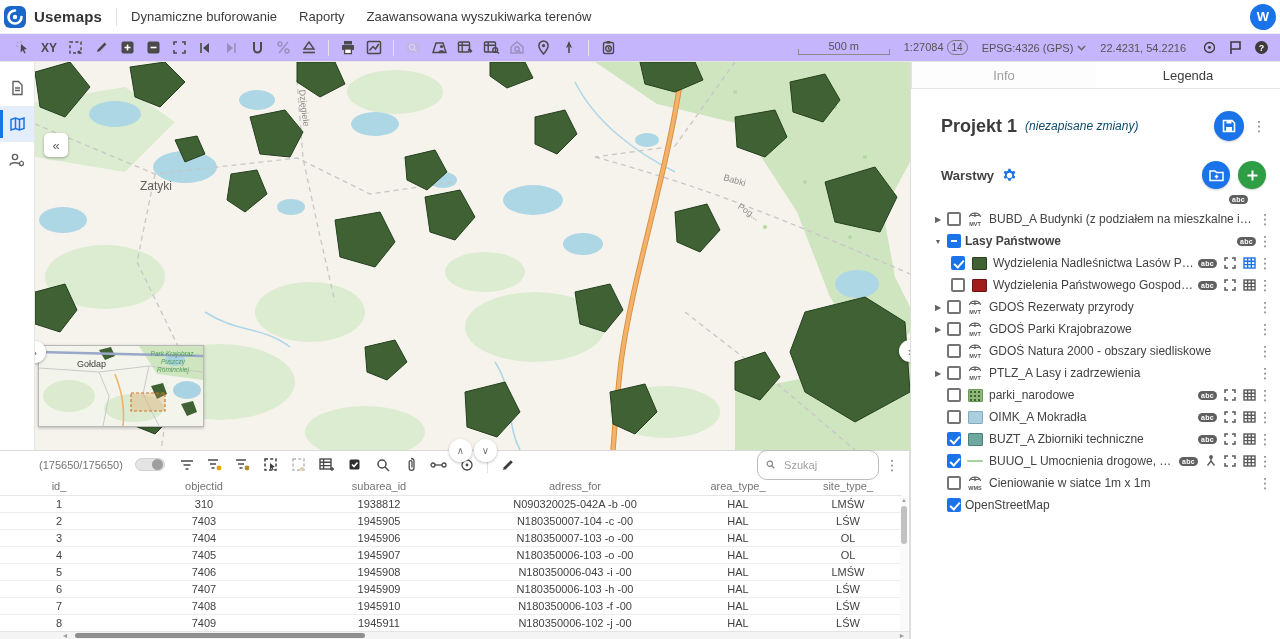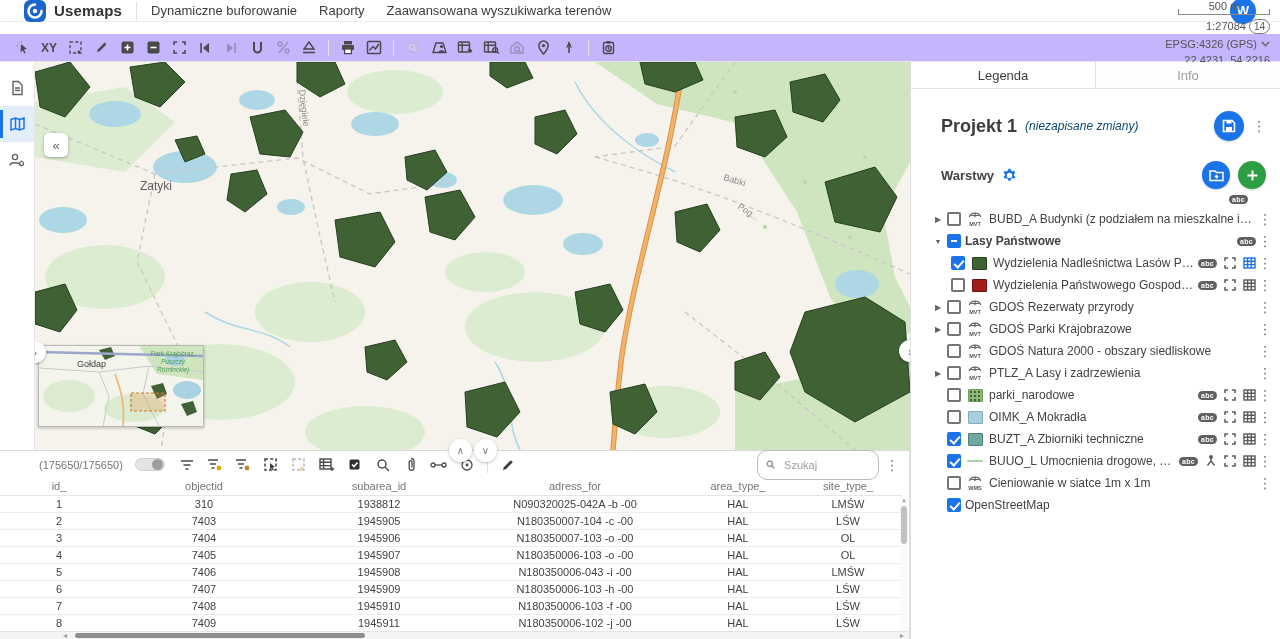--- a/index.html
+++ b/index.html
@@ -1,43 +1,43 @@
 <!DOCTYPE html>
 <html><head>
 <meta charset="utf-8">
 <style>
   * { margin:0; padding:0; box-sizing:border-box; }
   html,body { width:1280px; height:639px; overflow:hidden; background:#fff;
     font-family:"Liberation Sans", sans-serif; color:#424242; }
   #app { position:relative; width:1280px; height:639px; background:#fff; }
 
   
-  .navbar { position:absolute; top:0; left:0; width:1280px; height:22px; background:#fff;
-    border-bottom:1px solid #ececec; display:flex; align-items:center; padding:0 24px; }
+  .navbar { position:absolute; top:0; left:0; width:1280px; height:34px; background:#fff;
+    border-bottom:1px solid #ececec; display:flex; align-items:center; padding:0 4px; }
   .brand { display:flex; align-items:center; gap:8px; }
   .brand-logo { width:22px; height:22px; border-radius:6px; background:#1b66c9; position:relative; }
   .brand-logo svg { position:absolute; inset:0; }
   .brand-name { font-size:15px; font-weight:bold; color:#333; letter-spacing:.2px; }
   .nav-divider { width:1px; height:18px; background:#e0e0e0; margin:0 14px; }
   .nav-menu { display:flex; gap:22px; font-size:13px; color:#3c3c3c; }
   .nav-item { cursor:pointer; }
   .nav-spacer { flex:1; }
   .avatar { width:26px; height:26px; border-radius:50%; background:#1a73e8; color:#fff;
     font-size:13px; font-weight:bold; display:flex; align-items:center; justify-content:center; }
 
   
   .toolbar { position:absolute; top:34px; left:0; width:1280px; height:28px; background:#c4b5fd;
     border-bottom:1px solid #e6e6e6; display:flex; align-items:center; padding:0 10px; }
   .tb-btn { width:26px; height:24px; display:flex; align-items:center; justify-content:center;
     color:#4a4a4a; cursor:pointer; flex:0 0 auto; }
   .tb-btn svg { display:block; }
   .tb-btn.disabled { opacity:.35; }
   .tb-xy { font-size:12px; font-weight:bold; color:#4a4a4a; }
   .tb-sep { width:1px; height:16px; background:#e4e4e4; margin:0 6px; }
-  .tb-right { margin-left:auto; display:flex; align-items:flex-end; gap:4px; font-size:11px; color:#555;flex-direction:column; }
+  .tb-right { margin-left:auto; display:flex; align-items:center; gap:14px; font-size:11px; color:#555; }
   .scalebar { width:92px; text-align:center; font-size:11px; color:#555; line-height:10px;
     border-bottom:1px solid #8a8a8a; position:relative; padding-bottom:3px; }
   .scalebar:before,.scalebar:after { content:""; position:absolute; bottom:0; width:1px; height:5px; background:#8a8a8a; }
   .scalebar:before { left:0; } .scalebar:after { right:0; }
   .zoom-pill { display:inline-block; border:1px solid #777; border-radius:9px; padding:0 4px;
     font-size:10px; line-height:13px; margin-left:3px; }
   .epsg { display:flex; align-items:center; gap:4px; cursor:pointer; }
   .tb-mini { display:flex; gap:8px; align-items:center; }
 
   
@@ -507,22 +507,22 @@
       <span class="mm-park">Park Krajobraz. Puszczy Rominckiej</span>
     </div>
     <div class="mm-collapse">«</div>
 
     <div class="edge-btn left">›</div>
     <div class="edge-btn right">›</div>
   </div>
 
   <div class="right-panel">
     <div class="panel-tabs">
+      <div class="ptab inactive">Info</div>
       <div class="ptab active">Legenda</div>
-      <div class="ptab inactive">Info</div>
     </div>
 
     <div class="project-row">
       <span class="project-name">Projekt 1</span>
       <span class="project-status">(niezapisane zmiany)</span>
       <div class="round-btn blue">
         <svg width="14" height="14" viewBox="0 0 14 14">
             <path d="M1.5 1.5 H10 L12.5 4 V12.5 H1.5 Z" fill="none" stroke="#fff" stroke-width="1.6"></path>
             <rect x="4" y="8" width="6" height="4.5" fill="#fff"></rect>
             <rect x="4.5" y="1.5" width="5" height="3" fill="#fff"></rect>

